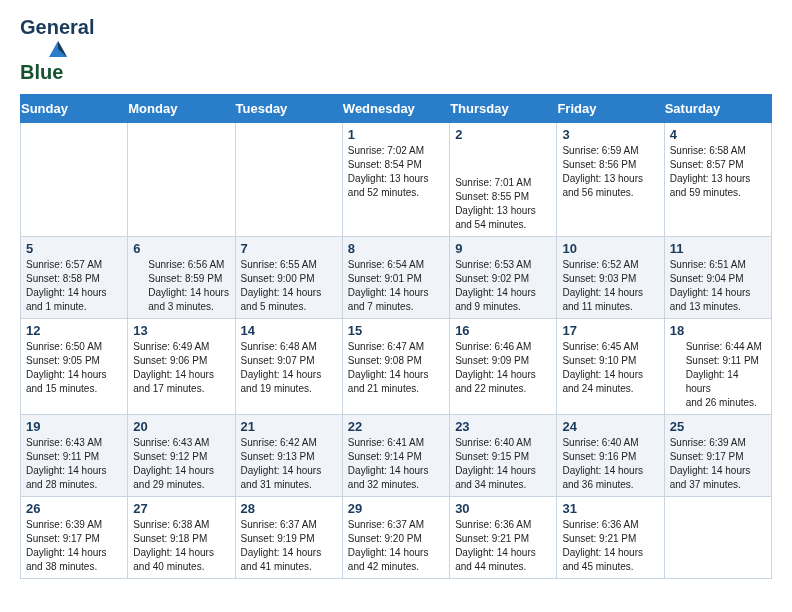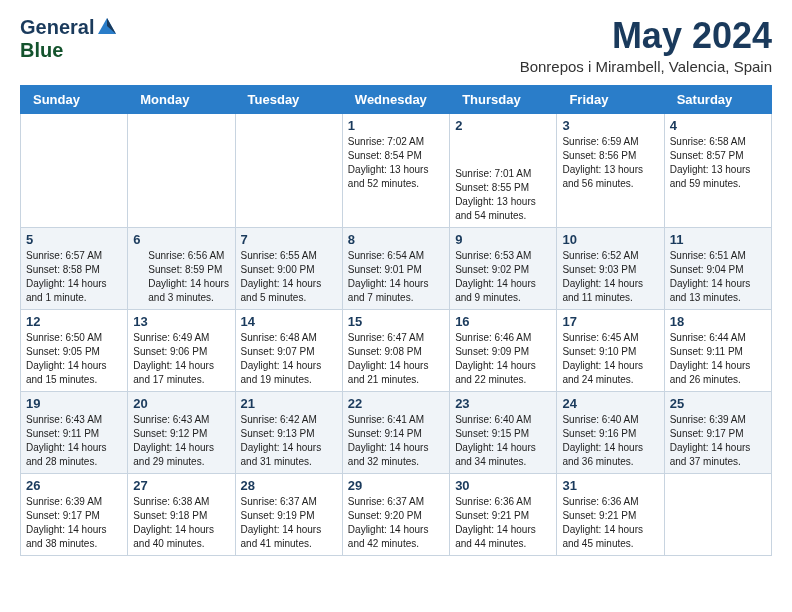--- a/index.html
+++ b/index.html
@@ -19,20 +19,22 @@
       align-items: flex-start;
       margin-bottom: 10px;
     }
     .logo {
       display: flex;
       flex-direction: column;
       align-items: flex-start;
     }
     .logo-text {
       display: flex;
+      align-items: center;
+      flex-direction: column;
     }
     .logo-general {
       font-size: 20px;
       font-weight: bold;
       color: #1a3a5c;
     }
     .logo-blue {
       font-size: 20px;
       font-weight: bold;
       color: #14532d;
@@ -57,21 +59,21 @@
       margin-top: 2px;
     }
     .calendar {
       width: 100%;
       border-collapse: collapse;
       font-size: 11px;
     }
     .calendar thead th {
       background: #2a7dc9;
       color: #fff;
-      padding: 6px 12px;
+      padding: 6px 0;
       text-align: left;
       font-size: 13px;
       font-weight: bold;
       border: 1px solid #2a7dc9;
     }
     .calendar tbody td {
       border: 1px solid #c8d4e0;
       vertical-align: top;
       padding: 4px 5px;
       width: calc(100% / 7);
@@ -103,24 +105,20 @@
   <div class="header">
     <div class="logo">
       <div class="logo-text">
         <span class="logo-general">General</span>
         <svg class="logo-icon" viewBox="0 0 22 22" xmlns="http://www.w3.org/2000/svg">
           <polygon points="11,2 20,18 2,18" fill="#2a7dc9"></polygon>
           <polygon points="11,2 20,18 11,10" fill="#1a3a5c"></polygon>
         </svg>
       </div>
       <span class="logo-blue">Blue</span>
-    </div>
-    <div class="title-section">
-      <div class="month-title">May 2024</div>
-      <div class="location">Bonrepos i Mirambell, Valencia, Spain</div>
     </div>
   </div>
 
   <table class="calendar">
     <thead>
       <tr>
         <th>Sunday</th>
         <th>Monday</th>
         <th>Tuesday</th>
         <th>Wednesday</th>
@@ -252,21 +250,21 @@
           </td>
           <td>
             <div class="day-num">17</div>
             <div class="day-info" style="white-space: pre-line;">Sunrise: 6:45 AM
 Sunset: 9:10 PM
 Daylight: 14 hours
 and 24 minutes.</div>
           </td>
           <td>
             <div class="day-num">18</div>
-            <div class="day-info" style="white-space: pre-line;">Sunrise: 6:44 AM
+            <div class="day-info" style="white-space: pre-line; margin-left: 16px;">Sunrise: 6:44 AM
 Sunset: 9:11 PM
 Daylight: 14 hours
 and 26 minutes.</div>
           </td>
         </tr>
         <tr>
           <td>
             <div class="day-num">19</div>
             <div class="day-info" style="white-space: pre-line;">Sunrise: 6:43 AM
 Sunset: 9:11 PM

